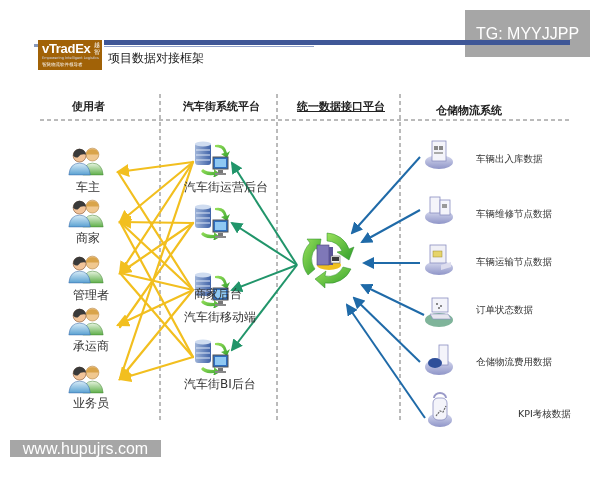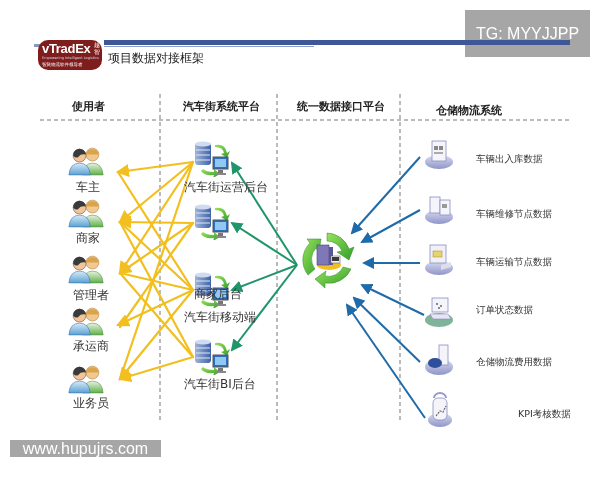--- a/index.html
+++ b/index.html
@@ -4,21 +4,21 @@
 <style>
   html, body { margin: 0; padding: 0; }
   body { width: 600px; height: 480px; background: #ffffff; position: relative; overflow: hidden;
          font-family: "DejaVu Sans", "Liberation Sans", sans-serif; }
   .abs { position: absolute; }
   .wm { background: #a6a6a6; color: #ffffff; font-family: "Liberation Sans", sans-serif; font-size: 16px;
         display: flex; align-items: center; justify-content: center; }
   .topbar-thin { left: 34px; top: 44px; width: 6px; height: 3px; background: #8899bb; }
   .topbar { left: 104px; top: 40px; width: 466px; height: 5px; background: #3f5797; }
   .topbar2 { left: 104px; top: 46px; width: 210px; height: 1px; background: #8fa0c8; }
-  .logo { left: 38px; top: 40px; width: 64px; height: 30px; background: #7f1d1d; color: #fff; border-radius: 10px; }
+  .logo { left: 38px; top: 40px; width: 64px; height: 30px; background: #a16207; color: #fff; }
   .logo .brand { position: absolute; left: 4px; top: 1px; font-family: "Liberation Sans", sans-serif; font-weight: bold; font-size: 13px; letter-spacing: -0.3px; }
   .logo .sup { position: absolute; left: 56px; top: 1px; font-size: 6px; line-height: 7px; width: 7px; }
   .logo .sub1 { position: absolute; left: 4px; top: 16px; font-size: 3.5px; color: #cfd8ee; white-space: nowrap; }
   .logo .sub2 { position: absolute; left: 4px; top: 22px; font-size: 4.5px; color: #ffffff; white-space: nowrap; }
   .page-title { left: 108px; top: 50px; font-size: 12px; color: #222; white-space: nowrap; }
   .col-h { top: 99px; font-size: 11px; font-weight: bold; color: #222; white-space: nowrap; }
   .label { font-size: 12px; color: #333; white-space: nowrap; }
   .label-r { font-size: 9.5px; color: #333; white-space: nowrap; }
 </style>
 </head>
@@ -33,21 +33,21 @@
 <div class="abs logo">
   <span class="brand">vTradEx</span>
   <span class="sup">越智</span>
   <span class="sub1">Empowering Intelligent Logistics</span>
   <span class="sub2">智慧物流软件领导者</span>
 </div>
 <div class="abs page-title">项目数据对接框架</div>
 
 <div class="abs col-h" style="left:72px;">使用者</div>
 <div class="abs col-h" style="left:183px;">汽车街系统平台</div>
-<div class="abs col-h" style="left:297px;">统一数据接口平台</div>
+<div class="abs col-h" style="left:297px;text-decoration:underline;">统一数据接口平台</div>
 <div class="abs col-h" style="left:436px; top:103px;">仓储物流系统</div>
 
 <svg class="abs" style="left:0; top:0;" width="600" height="480">
   <defs>
     <marker id="ay" markerWidth="6" markerHeight="6" refX="5" refY="3" orient="auto" markerUnits="strokeWidth">
       <path d="M0,0 L6,3 L0,6 z" fill="#f2bf1f"></path>
     </marker>
     <marker id="ag" markerWidth="6" markerHeight="6" refX="5" refY="3" orient="auto" markerUnits="strokeWidth">
       <path d="M0,0 L6,3 L0,6 z" fill="#21956a"></path>
     </marker>

